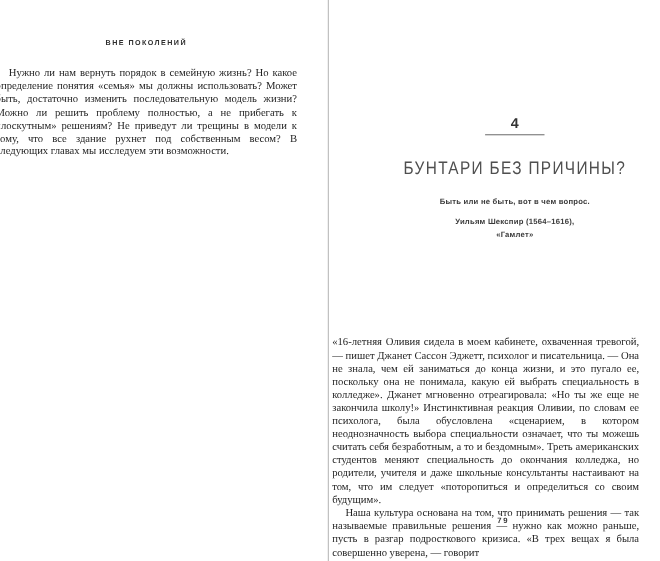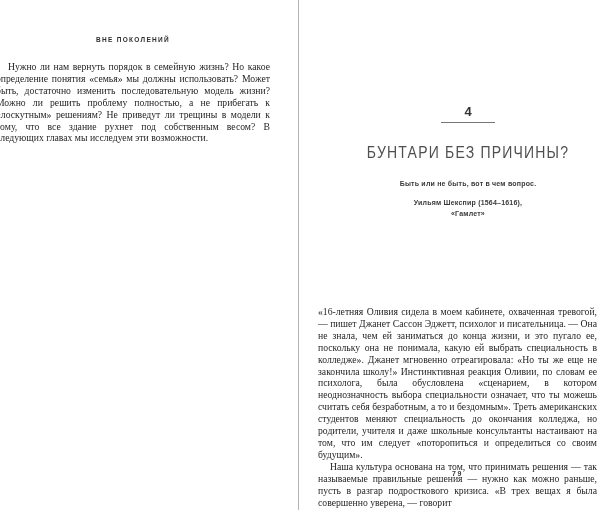--- a/index.html
+++ b/index.html
@@ -70,21 +70,21 @@
     position: absolute; left: 0; width: 100%;
     font-family: "Liberation Sans", sans-serif;
     font-size: 7px; font-weight: 600;
     letter-spacing: 0.2px;
     color: #3a3a3a;
   }
   .epigraph-quote  { top: 180px; }
   .epigraph-author { top: 199px; }
   .epigraph-source { top: 210px; }
 
-  .body-col { position: absolute; left: 19px; top: 306px; width: 279px; }
+  .body-col { position: absolute; left: 3px; top: 306px; width: 279px; }
   .indent { text-indent: 12px; }
 
   .page-number {
     position: absolute; left: 19px; top: 470px; width: 279px;
     text-align: center;
     font-family: "Liberation Sans", sans-serif;
     font-size: 7px; font-weight: 600;
     letter-spacing: 1.6px;
     color: #3a3a3a;
   }

